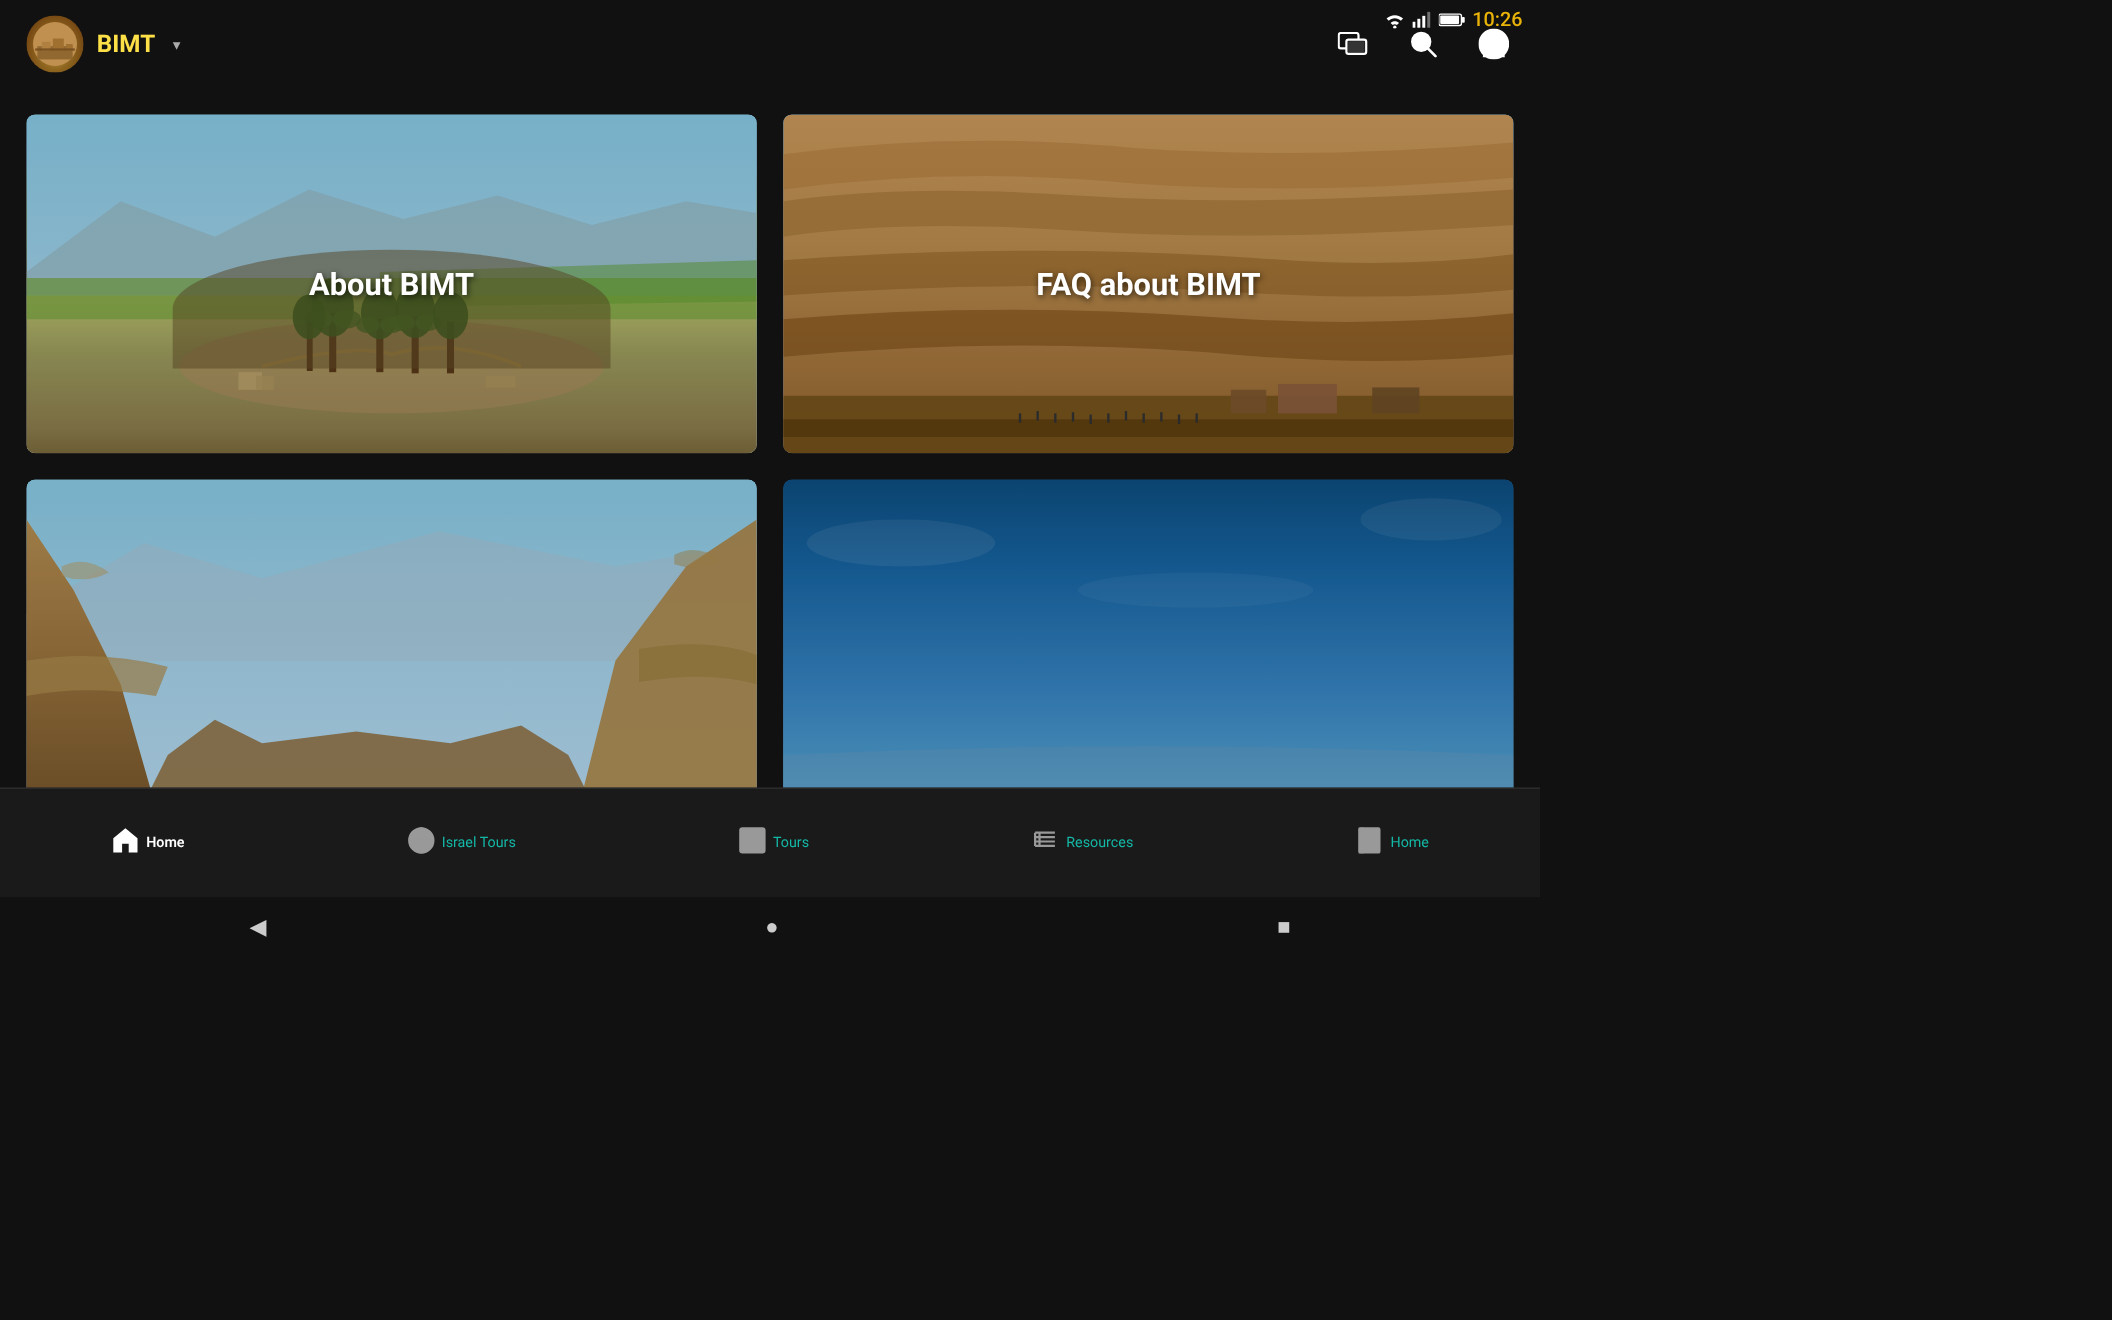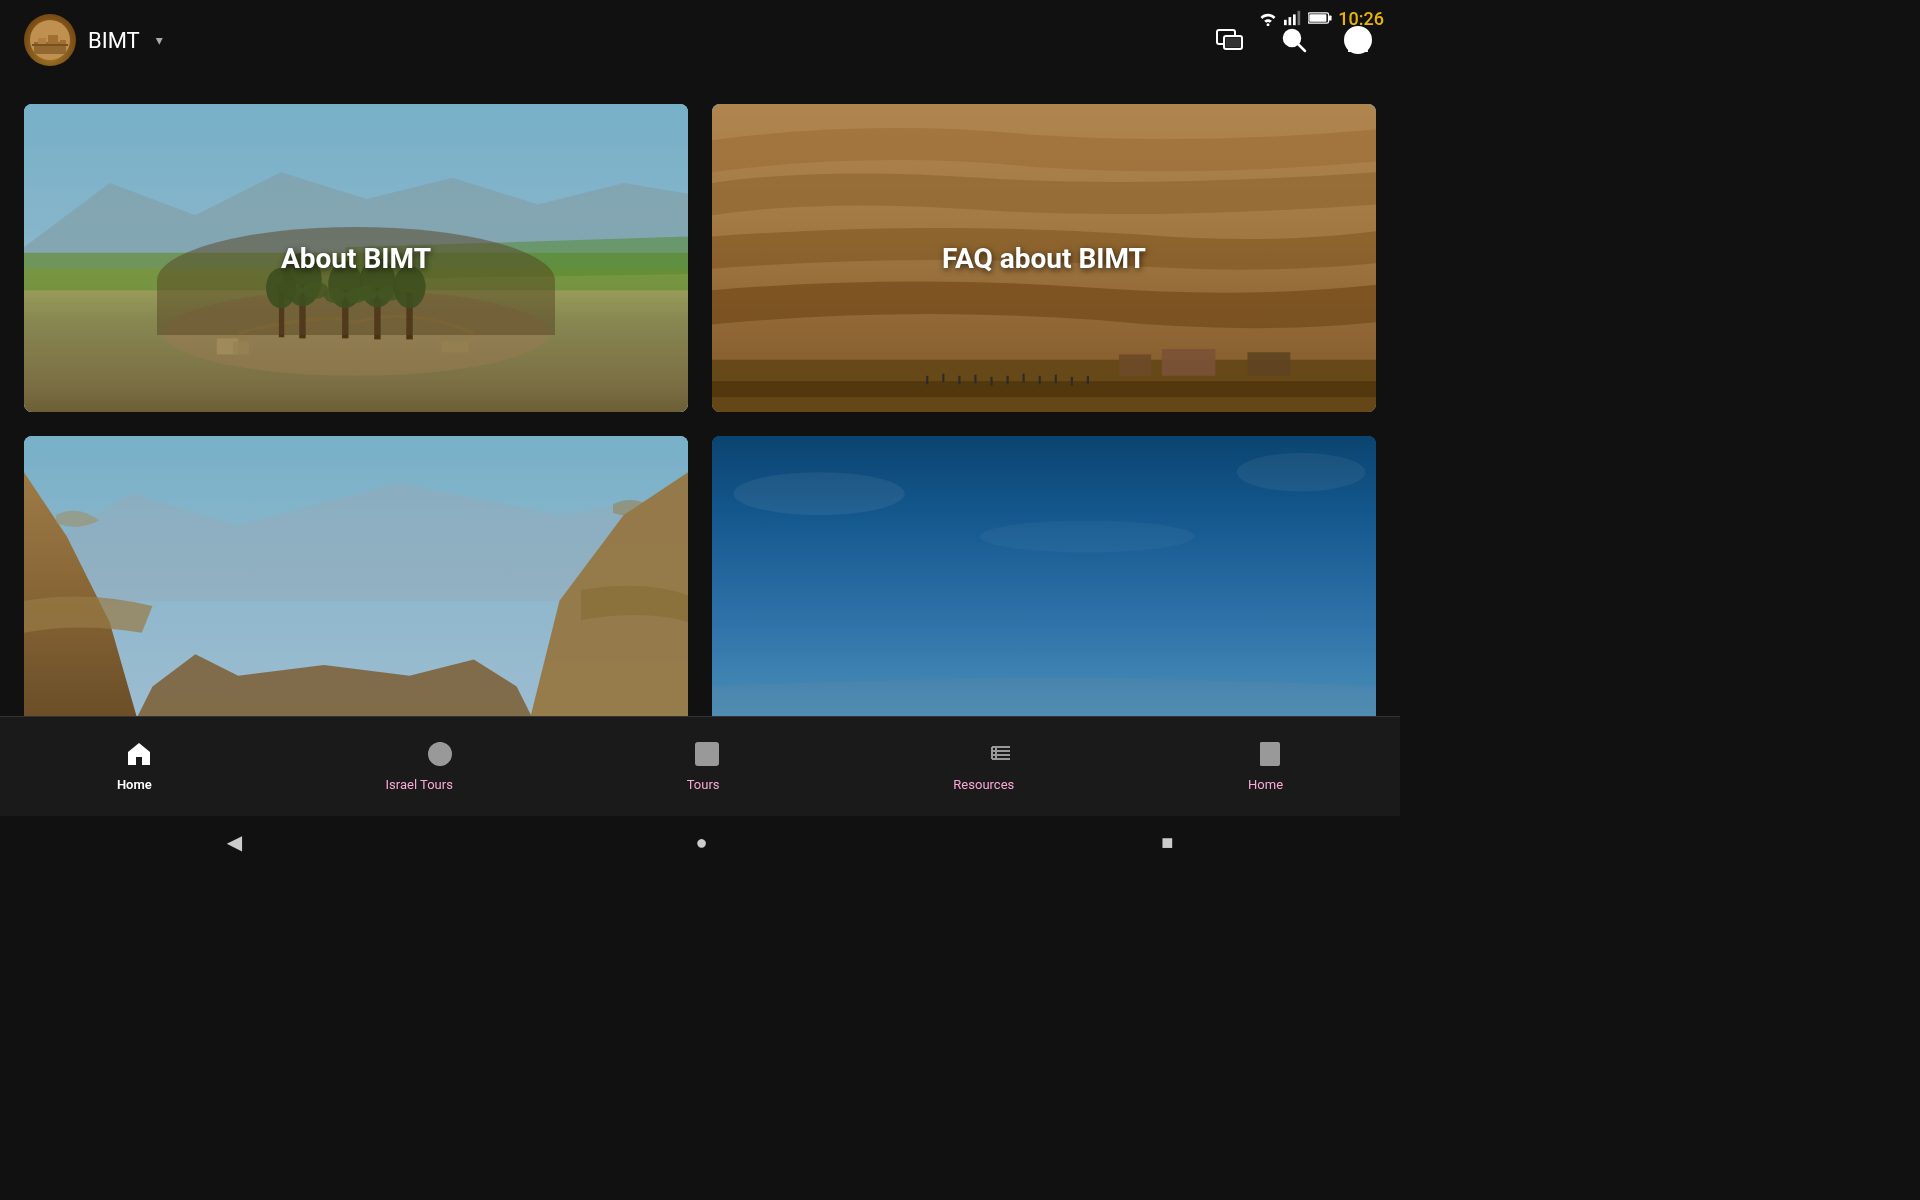--- a/index.html
+++ b/index.html
@@ -80,22 +80,22 @@
         radial-gradient(ellipse at 50% 60%, #c8a050 0%, #906820 40%, #704010 80%);
       display: flex;
       align-items: center;
       justify-content: center;
       font-size: 10px;
       color: rgba(255,255,255,0.6);
     }
 
     .app-title {
       font-size: 22px;
-      font-weight: 400;
-      color: #ffffff;
+      font-weight: 700;
+      color: #fde047;
     }
 
     .dropdown-icon {
       font-size: 14px;
       color: #aaa;
       margin-left: 4px;
     }
 
     .app-bar-right {
       display: flex;
@@ -249,40 +249,40 @@
       height: 100px;
       background: #1a1a1a;
       display: flex;
       align-items: center;
       justify-content: space-around;
       border-top: 1px solid #333;
     }
 
     .nav-item {
       display: flex;
-      flex-direction: column;
-      align-items: flex-end;
+      flex-direction: row;
+      align-items: center;
       gap: 6px;
       cursor: pointer;
       padding: 8px 20px;
     }
 
     .nav-icon {
       font-size: 26px;
       color: #999;
       line-height: 1;
     }
 
     .nav-item.active .nav-icon {
       color: #fff;
     }
 
     .nav-label {
       font-size: 13px;
-      color: #f9a8d4;
+      color: #14b8a6;
     }
 
     .nav-item.active .nav-label {
       color: #fff;
       font-weight: 500;
     }
 
     
     .system-nav {
       position: absolute;

